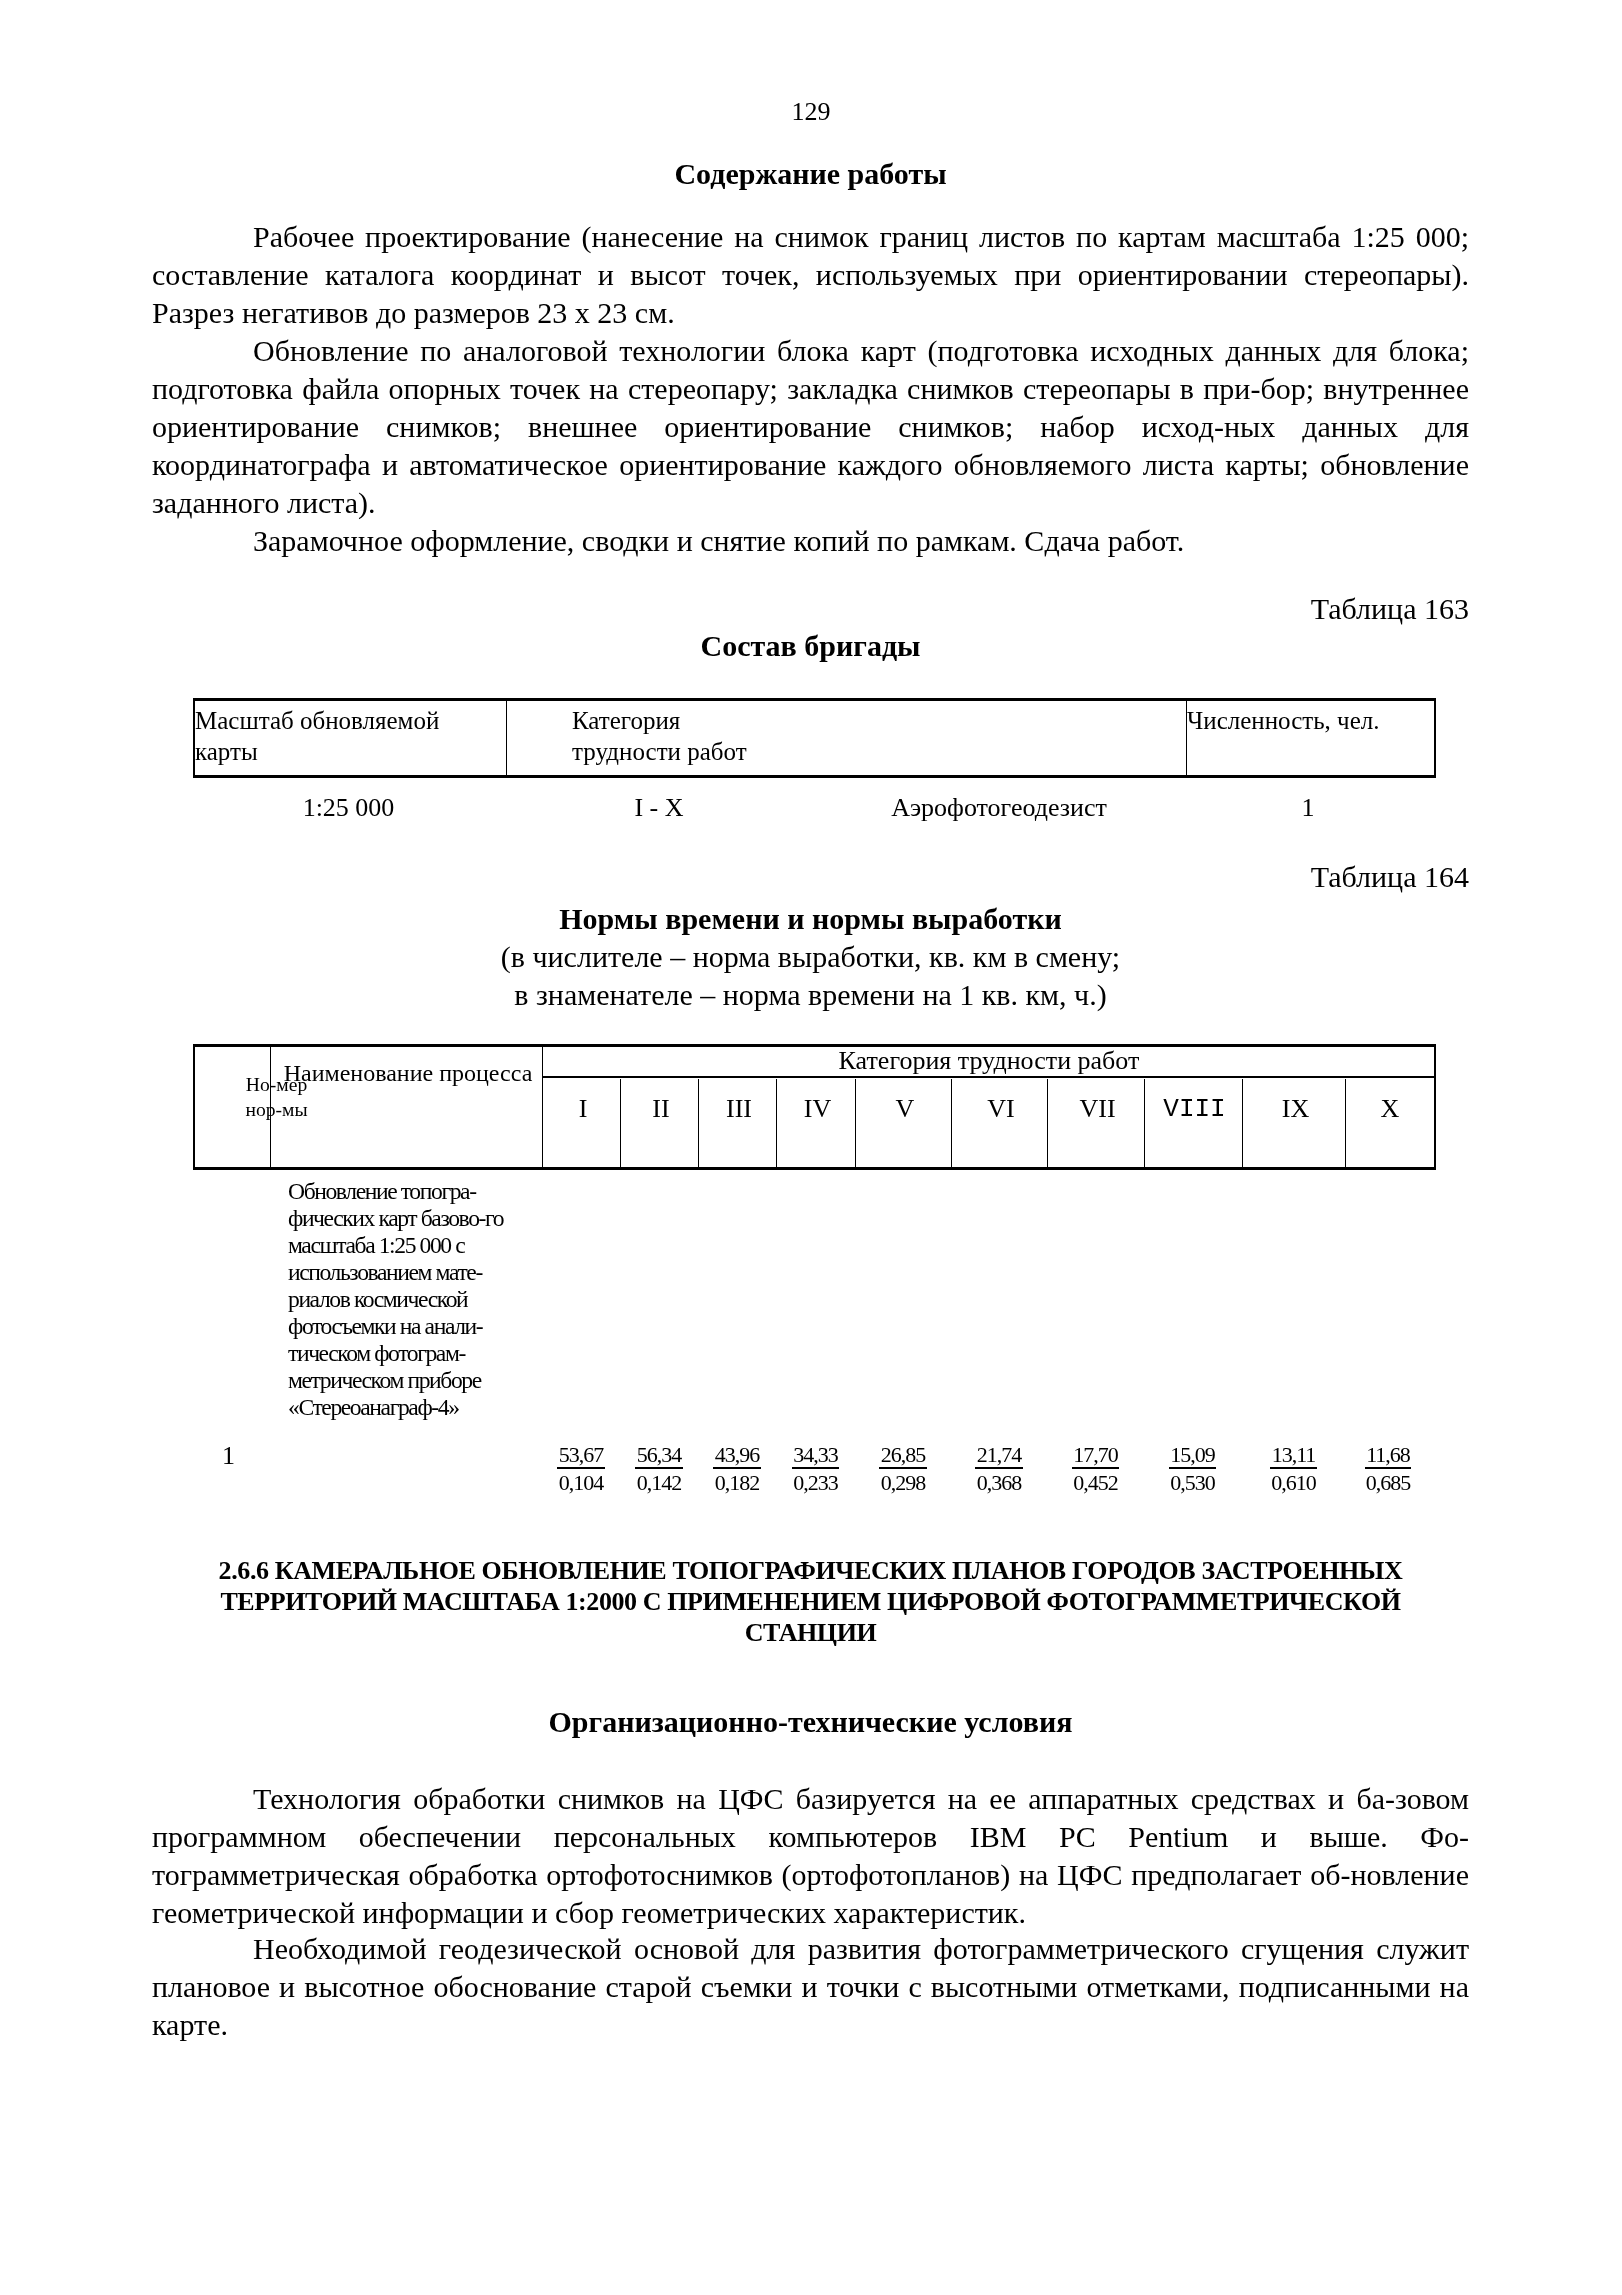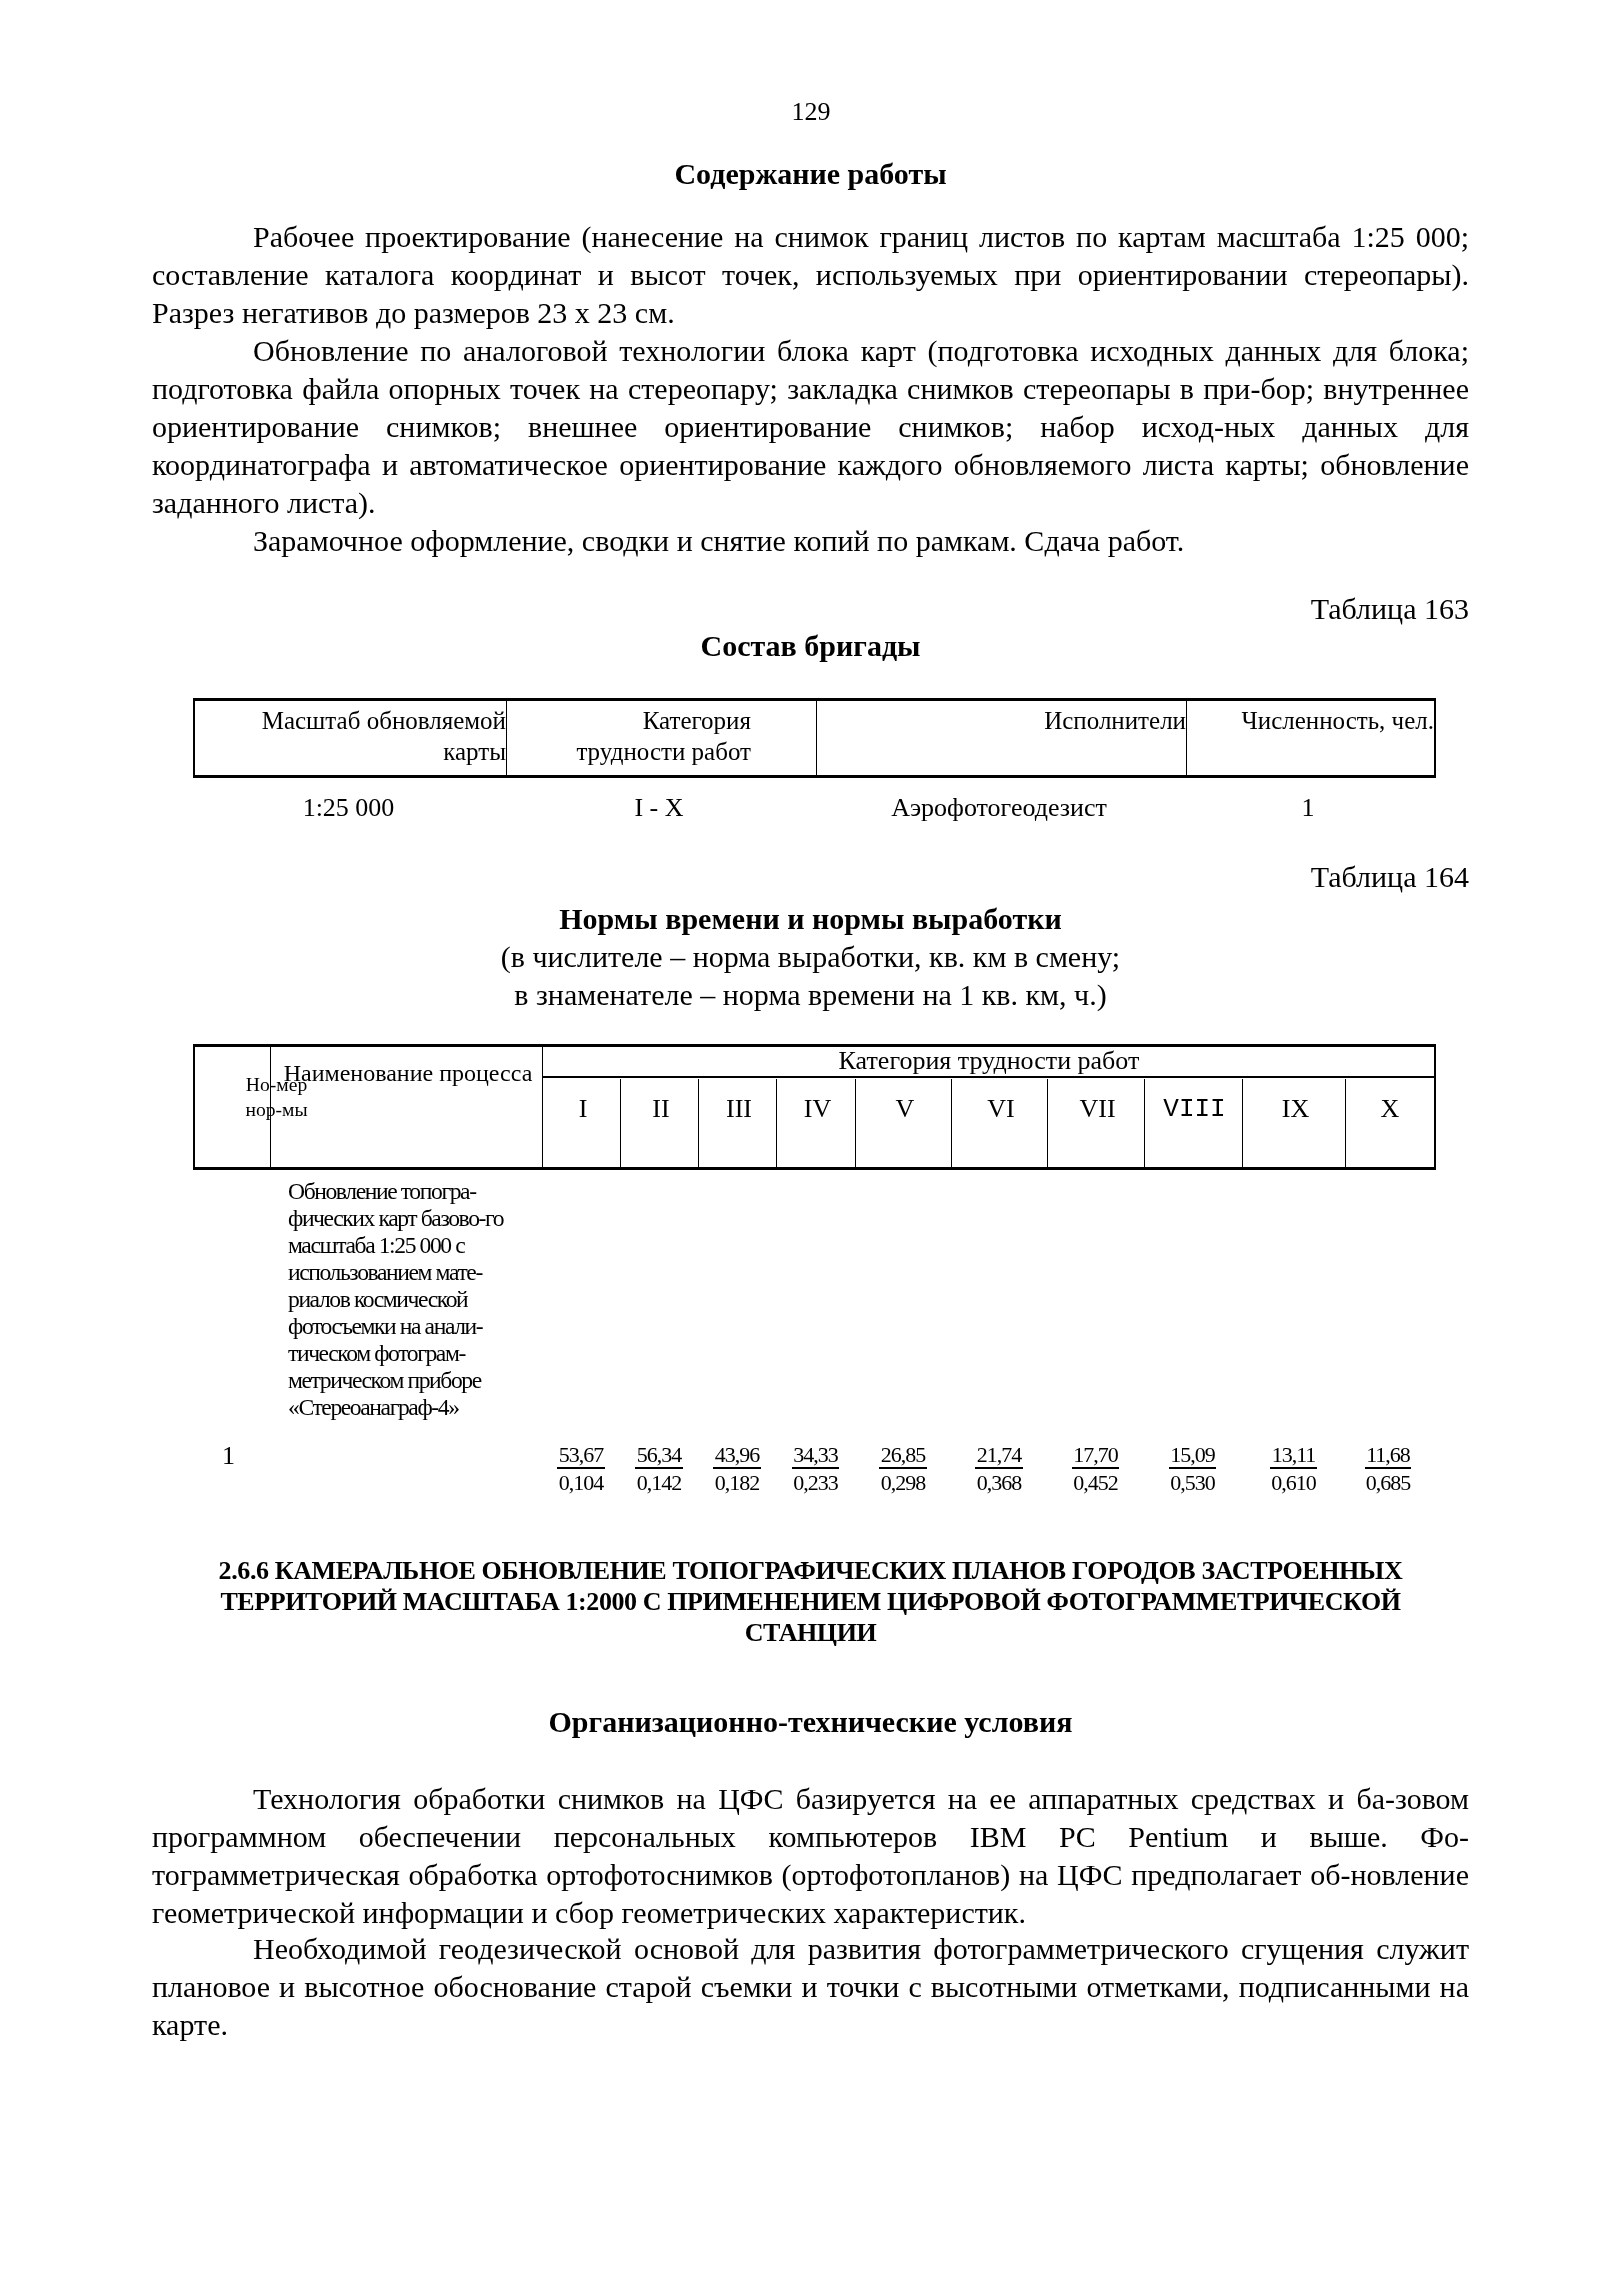--- a/index.html
+++ b/index.html
@@ -16,21 +16,21 @@
   }
   .para-last { text-align-last: left; }
   .tab-label { right: 153px; font-size: 30px; }
   .sub { left: 152px; width: 1317px; text-align: center; font-size: 30px; line-height: 38px; }
 
   
   .t163 { left: 193px; top: 698px; width: 1243px; height: 80px;
           border-top: 3.3px solid #000; border-bottom: 3.3px solid #000;
           border-left: 2px solid #000; border-right: 2px solid #000; box-sizing: border-box; }
   .t163 .col { position: absolute; top: 0; height: 100%; box-sizing: border-box;
-               text-align: right; font-size: 25px; line-height: 31px; padding-top: 3.9px; }
+               text-align: left; font-size: 25px; line-height: 31px; padding-top: 3.9px; }
   .t163 .col + .col { border-left: 1.3px solid #000; }
   .t163-row { top: 793px; left: 193px; width: 1243px; height: 39px; }
   .t163-row .cell { position: absolute; top: 0; text-align: center; font-size: 26px; }
 
   
   .t164 { left: 193px; top: 1044px; width: 1243px; height: 126px;
           border-top: 3.3px solid #000; border-bottom: 3.3px solid #000;
           border-left: 2px solid #000; border-right: 2px solid #000; box-sizing: border-box; }
   .t164 .vline { position: absolute; top: 0; bottom: 0; border-left: 1.3px solid #000; }
   .t164 .vline.sub { top: 32px; }
@@ -60,21 +60,20 @@
 <p class="abs para para-last" style="top:218px;">Рабочее проектирование (нанесение на снимок границ листов по картам масштаба 1:25 000; составление каталога координат и высот точек, используемых при ориентировании стереопары). Разрез негативов до размеров 23 х 23 см.</p>
 <p class="abs para para-last" style="top:332px;">Обновление по аналоговой технологии блока карт (подготовка исходных данных для блока; подготовка файла опорных точек на стереопару; закладка снимков стереопары в при-бор; внутреннее ориентирование снимков; внешнее ориентирование снимков; набор исход-ных данных для координатографа и автоматическое ориентирование каждого обновляемого листа карты; обновление заданного листа).</p>
 <p class="abs para para-last" style="top:522px;">Зарамочное оформление, сводки и снятие копий по рамкам. Сдача работ.</p>
 
 <div class="abs tab-label" style="top:592px;">Таблица 163</div>
 <div class="abs h-bold" style="top:629px;">Состав бригады</div>
 
 <div class="abs t163">
   <div class="col" style="left:0; width:311px;">Масштаб обновляемой карты</div>
   <div class="col" style="left:311px; width:310px; padding-left:65px; padding-right:65px;">Категория трудности работ</div>
-  <div class="col" style="left:621px; width:370px;">Исполнители</div>
   <div class="col" style="left:991px; width:248px;">Численность, чел.</div>
 </div>
 <div class="abs t163-row">
   <div class="cell" style="left:0; width:311px;">1:25 000</div>
   <div class="cell" style="left:311px; width:310px;">I - X</div>
   <div class="cell" style="left:621px; width:370px;">Аэрофотогеодезист</div>
   <div class="cell" style="left:991px; width:248px;">1</div>
 </div>
 
 <div class="abs tab-label" style="top:860px;">Таблица 164</div>

